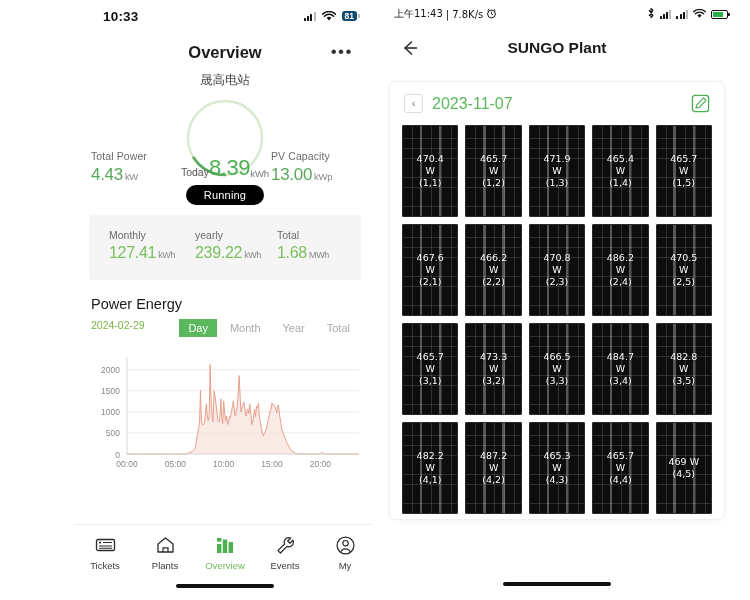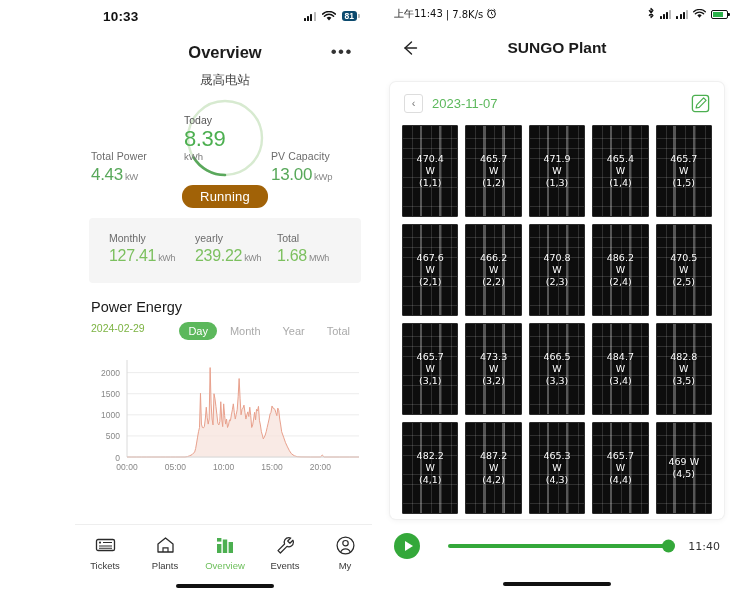--- a/index.html
+++ b/index.html
@@ -64,50 +64,50 @@
   .kpi .k-label { font-size: 10.5px; color: #6b6b6b; margin-bottom: 3px; letter-spacing:.1px;}
   .kpi .k-val { font-size: 17px; color: #58a85a; font-weight: 300; letter-spacing:-.3px;}
   .kpi .k-unit { font-size: 9.5px; color: #888; margin-left: 2px; font-weight: 400;}
 
   .gauge {
     position:absolute; left: 50%; top: 2px; transform: translateX(-50%);
     width: 82px; height: 82px;
   }
   .gauge svg { position:absolute; inset:0; }
   .gauge .g-inner {
-    position:absolute; inset:0; display:flex; flex-direction:column;
-    align-items:flex-start; justify-content:center;
+    position:absolute; inset:0; display:flex; flex-direction:row;
+    align-items:flex-end; justify-content:center;
   }
   .g-today { font-size: 10.5px; color:#555; margin-bottom:1px;}
   .g-val { font-size: 22px; color:#4caf50; font-weight: 400; line-height:1.05; letter-spacing:-.4px;}
   .g-unit { font-size: 9.5px; color:#777; margin-top:1px;}
 
   .status-pill-wrap { display:flex; justify-content:center; margin-top:-6px; position:relative; z-index:3;}
   .status-pill {
-    background: #a16207; color:#fff; font-size:13px;
+    background: #000000; color:#fff; font-size:11px;
     padding: 4px 18px; border-radius: 11px; letter-spacing:.2px;
   }
 
   .totals-card {
     margin: 10px 14px 0 14px; background:#f5f5f5; border-radius:4px;
     padding: 14px 4px 18px 4px; display:flex;
   }
   .tot { flex:1; padding-left: 16px; }
   .tot:nth-child(2){ padding-left: 6px; }
   .tot:nth-child(3){ padding-left: 2px; }
   .tot .t-label { font-size:10.5px; color:#6b6b6b; margin-bottom:3px;}
   .tot .t-val { font-size:16px; color:#7cc05f; font-weight:300; letter-spacing:-.3px;}
   .tot .t-unit { font-size:9px; color:#888; margin-left:2px;}
 
   .pe-head { margin: 16px 16px 0 16px; }
   .pe-title { font-size: 14.5px; color:#1b1b1b; font-weight:400; }
   .pe-row { display:flex; margin-top:7px; }
   .pe-date { font-size:10.5px; color:#7cb342; }
   .pe-segs { margin-left: auto; display:flex; align-items:center; gap:4px;}
-  .seg { font-size:11px; color:#aaa; padding: 3px 9px; border-radius:9px;}
+  .seg { font-size:11px; color:#aaa; padding: 3px 9px; border-radius:0;}
   .seg.active { background:#5cb85c; color:#fff; }
 
   .chart-wrap { position:relative; margin: 12px 10px 0 10px; height: 125px; }
   .chart-wrap svg { display:block; }
 
   .tabbar {
     position:absolute; left:0; right:0; bottom: 0; height: 76px;
     border-top: 1px solid #eee; background:#fff;
     display:flex; align-items:flex-start; padding-top: 10px;
   }
@@ -149,21 +149,21 @@
     margin: 14px 18px 0 18px; background:#fff; border-radius:6px;
     box-shadow: 0 0 0 1px #f0f0f0, 0 1px 6px rgba(0,0,0,.07);
     padding: 10px 10px 14px 10px; height: 437px;
   }
   .date-row { display:flex; align-items:center; padding: 2px 4px 0 4px; }
   .date-prev {
     width:19px; height:19px; border:1px solid #ddd; border-radius:3px;
     display:flex; align-items:center; justify-content:center;
     font-size:11px; color:#777; line-height:1;
   }
-  .date-txt { font-size:13px; color:#5cb85c; margin-left:9px; }
+  .date-txt { font-size:16px; color:#5cb85c; margin-left:9px; }
   .edit-ico { margin-left:auto; width:19px; height:19px; }
 
   .panel-grid {
     margin-top: 12px;
     display:grid; grid-template-columns: repeat(5, 1fr);
     gap: 7px 7px; padding: 0 2px;
   }
   .panel {
     position:relative; height: 92px; border-radius:1px; overflow:hidden;
     background:
@@ -580,25 +580,15 @@
               <span class="pw">W</span>
               <span class="pc">(4,4)</span>
             </div>
           </div>
           <div class="panel">
             <div class="p-text inline"><span class="pw">469 W</span><span class="pc">(4,5)</span></div>
           </div>
         </div>
     </div>
 
-    <div class="player">
-      <div class="play-btn">
-          <span class="tri"></span>
-        </div>
-      <div class="slider">
-        <div class="track"></div>
-        <div class="knob"></div>
-      </div>
-      <div class="time">11:40</div>
-    </div>
     <div class="home-ind-r"></div>
   </div>
 </div>
 
 </body></html>

